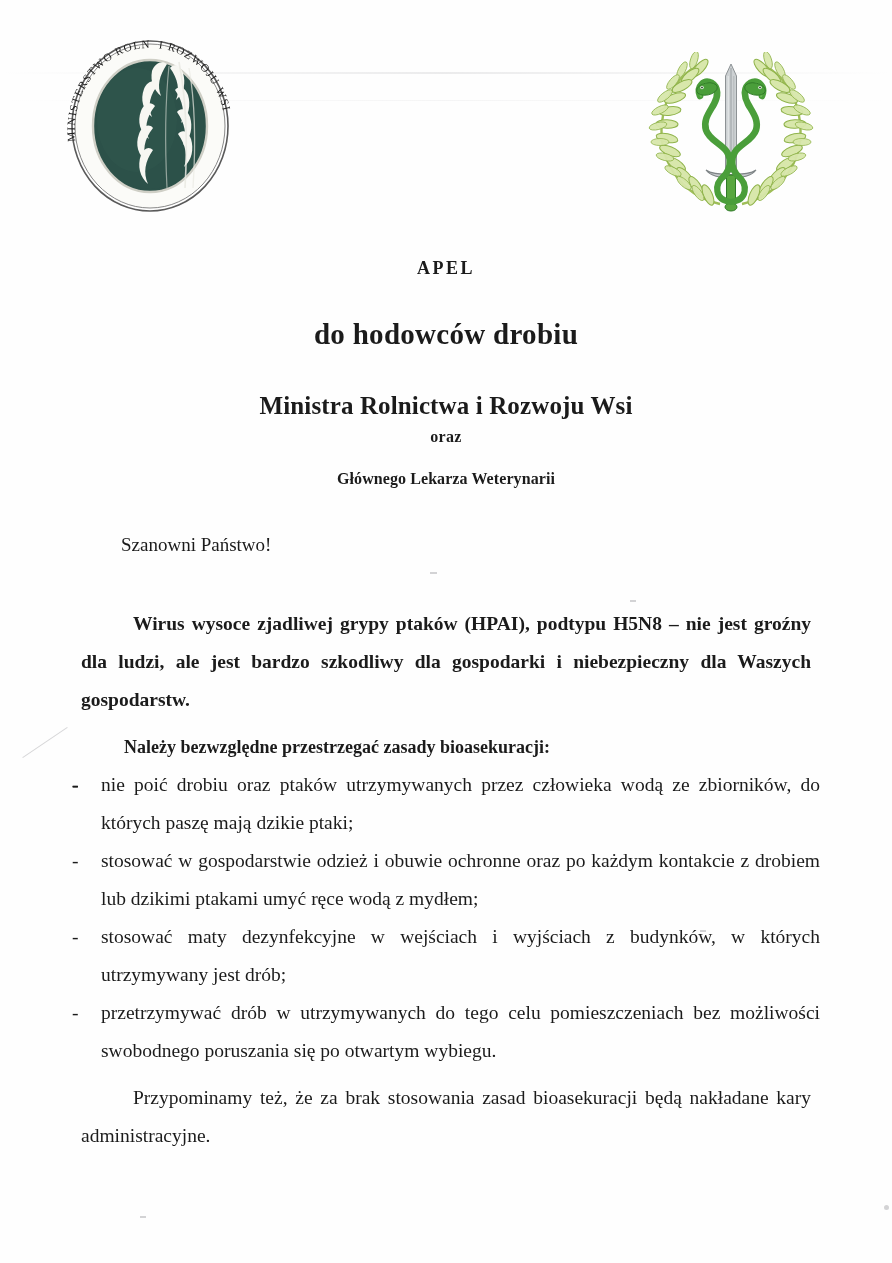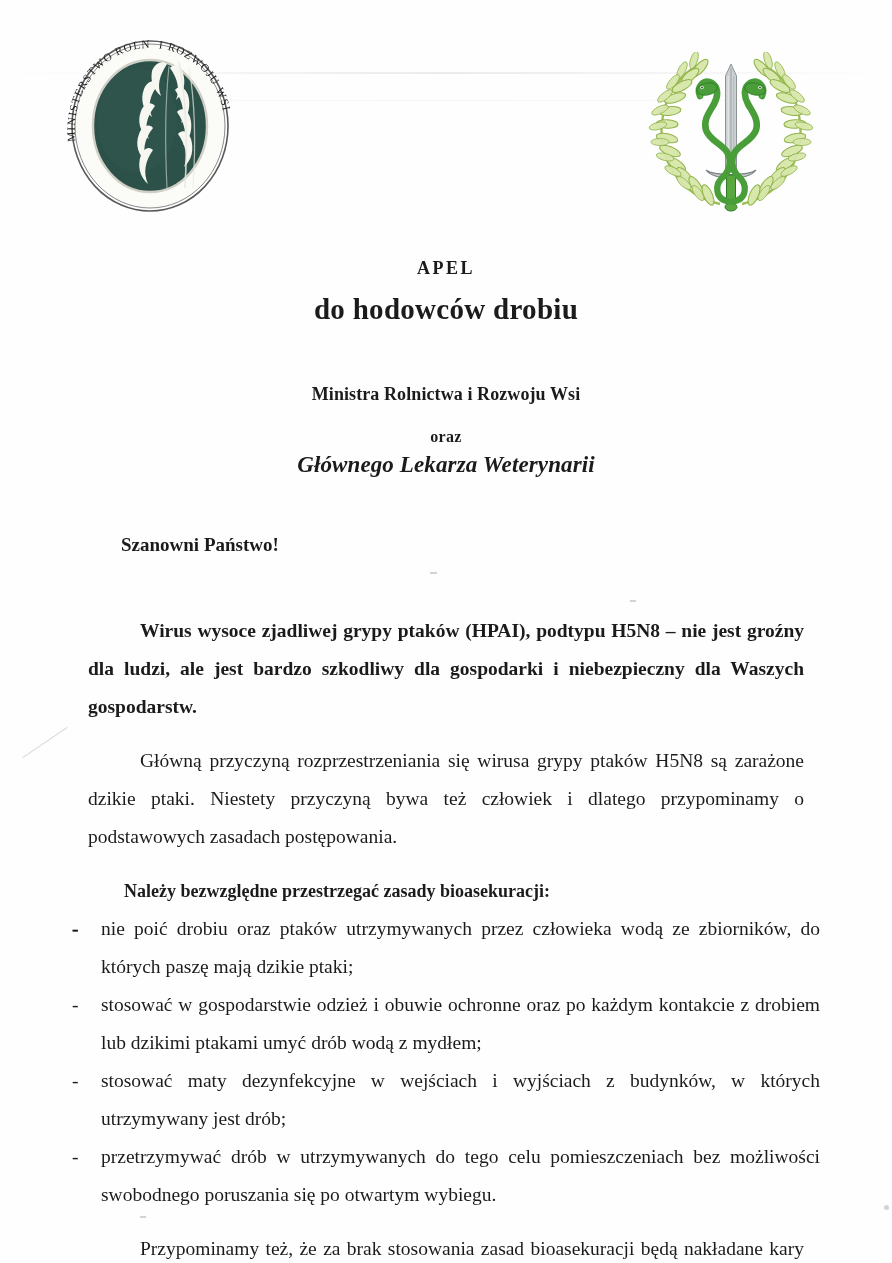--- a/index.html
+++ b/index.html
@@ -66,39 +66,39 @@
   
   .doc-title {
     position: absolute;
     left: 0;
     width: 892px;
     text-align: center;
     font-weight: bold;
     letter-spacing: 0.06em;
   }
   .t-apel   { top: 258px; font-size: 18px; letter-spacing: 0.14em; }
-  .t-sub    { top: 293px; font-size: 29px; letter-spacing: 0.01em; }
-  .t-min    { top: 384px; font-size: 18px; letter-spacing: 0.005em; }
+  .t-sub    { top: 318px; font-size: 29px; letter-spacing: 0.01em; }
+  .t-min    { top: 392px; font-size: 25px; letter-spacing: 0.005em; }
   .t-oraz   { top: 428px; font-size: 16px; letter-spacing: 0.02em; }
-  .t-glw    { top: 452px; font-size: 23px; letter-spacing: 0.005em; font-style: italic; }
+  .t-glw    { top: 470px; font-size: 16px; letter-spacing: 0.005em; }
 
   
   .body-area {
     position: absolute;
     left: 72px;
     top: 528px;
     width: 748px;
   }
   p, .line {
-    margin: 16px;
+    margin: 9px;
     font-size: 19.5px;
     line-height: 38px;
   }
   .greeting {
-    font-weight: bold;
+    font-weight: normal;
     font-size: 19px;
     padding-left: 49px;
     line-height: 34px;
   }
   .gap-sm { height: 34px; }
 
   .para {
     text-align: justify;
     text-indent: 52px;
     font-size: 19.5px;
@@ -325,38 +325,37 @@
   <div class="doc-title t-glw">Głównego Lekarza Weterynarii</div>
 
   <div class="body-area">
 
     <div class="greeting">Szanowni Państwo!</div>
 
     <div class="gap-sm"></div>
 
     <p class="para bold">Wirus wysoce zjadliwej grypy ptaków (HPAI), podtypu H5N8 – nie jest groźny dla ludzi, ale jest bardzo szkodliwy dla gospodarki i niebezpieczny dla Waszych gospodarstw.</p>
 
-    <p class="para">Główną przyczyną rozprzestrzeniania się wirusa grypy ptaków H5N8 są zarażone dzikie ptaki. Niestety przyczyną bywa też człowiek i dlatego przypominamy o podstawowych zasadach postępowania.</p>
 
     <div class="rules-head">Należy bezwzględne przestrzegać zasady bioasekuracji:</div>
 
     <ul class="rules">
       <li>
         <span class="dash">-</span>
       </li>
       <li>
         <span class="dash">-</span>
       </li>
       <li>
         <span class="dash">-</span>
         <span>nie poić drobiu oraz ptaków utrzymywanych przez człowieka wodą ze zbiorników, do których paszę mają dzikie ptaki;</span>
       </li>
       <li>
         <span class="dash">-</span>
-        <span>stosować w gospodarstwie odzież i obuwie ochronne oraz po każdym kontakcie z drobiem lub dzikimi ptakami umyć drób wodą z mydłem;</span>
+        <span>stosować w gospodarstwie odzież i obuwie ochronne oraz po każdym kontakcie z drobiem lub dzikimi ptakami umyć ręce wodą z mydłem;</span>
       </li>
       <li>
         <span class="dash">-</span>
         <span>stosować maty dezynfekcyjne w wejściach i wyjściach z budynków, w których utrzymywany jest drób;</span>
       </li>
       <li>
         <span class="dash">-</span>
         <span>przetrzymywać drób w utrzymywanych do tego celu pomieszczeniach bez możliwości swobodnego poruszania się po otwartym wybiegu.</span>
       </li>
     </ul>

